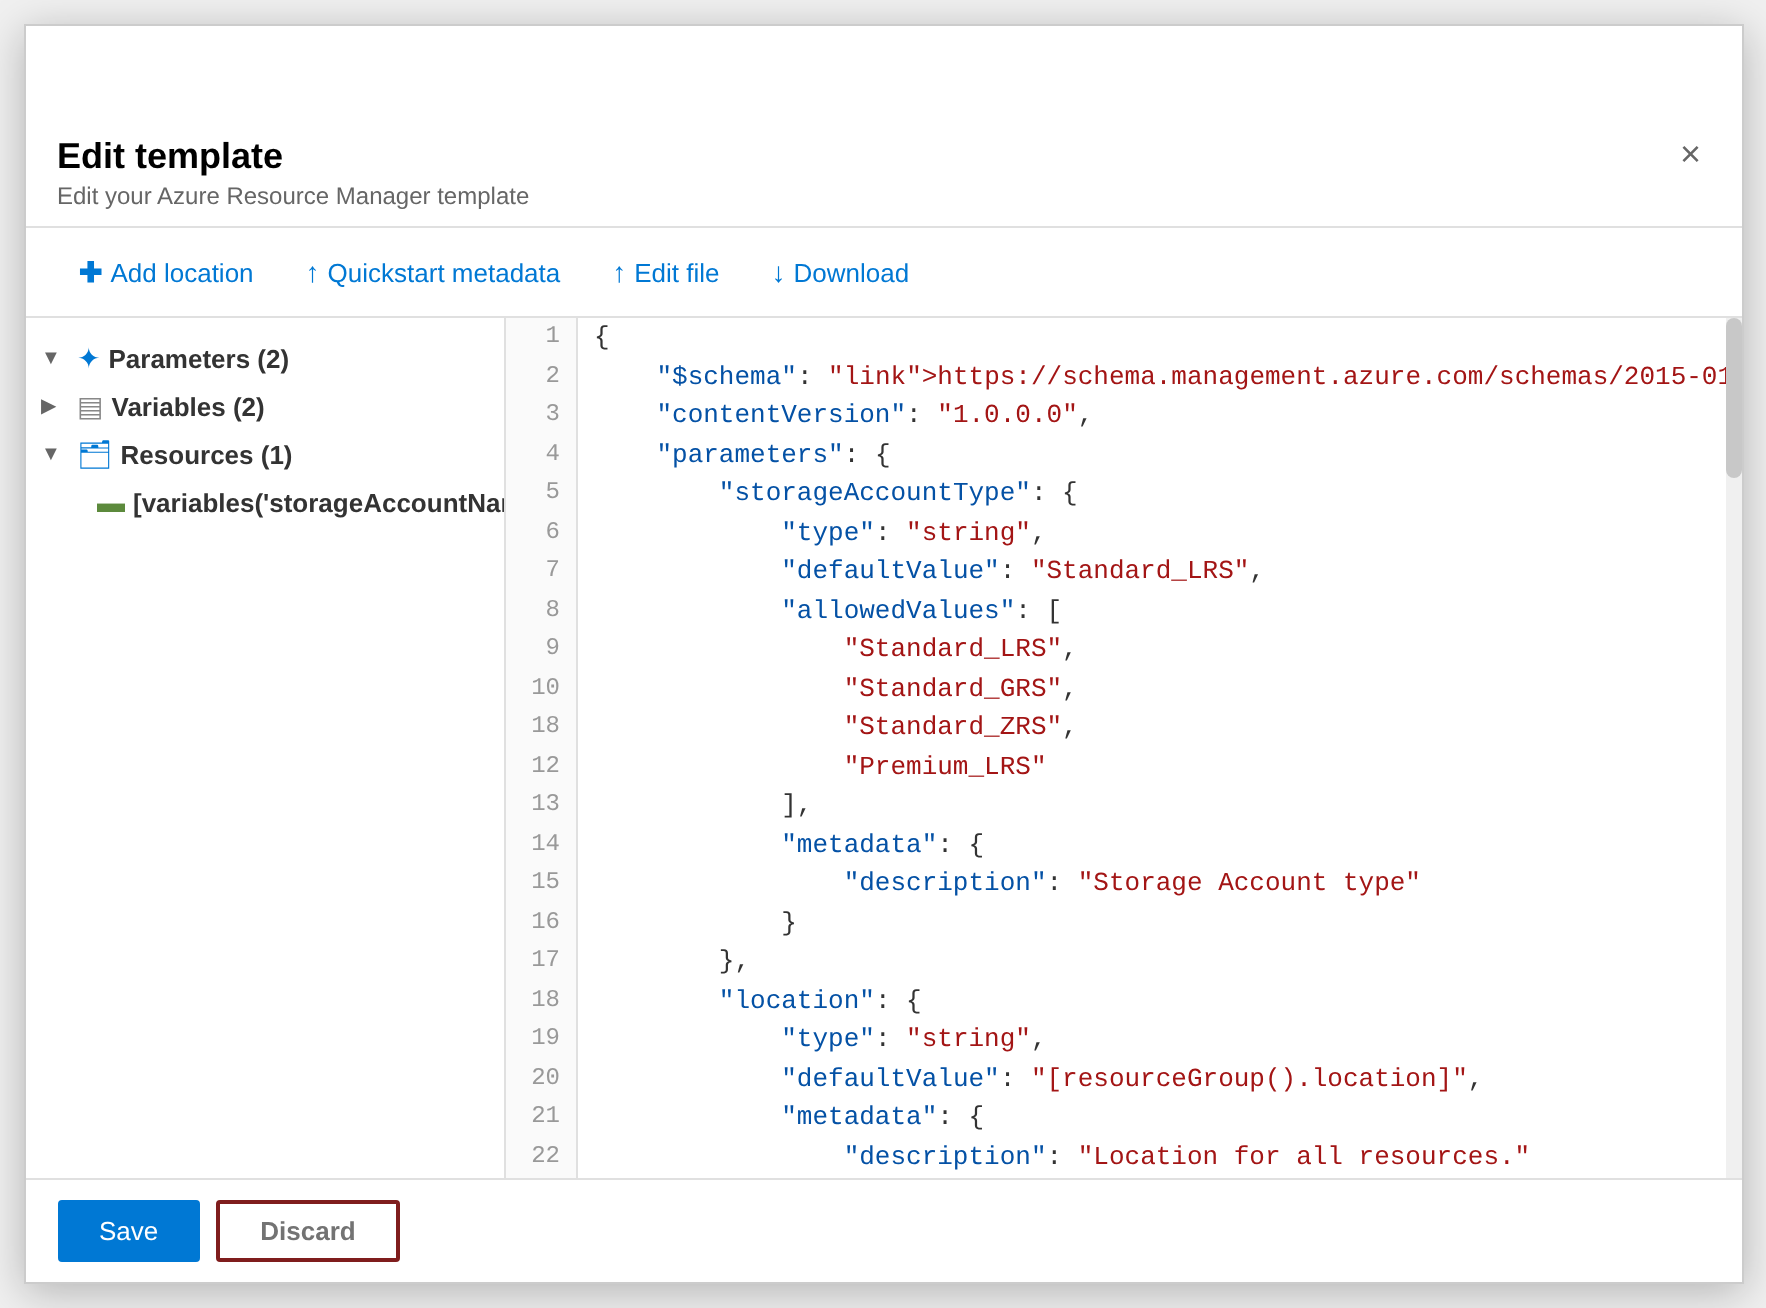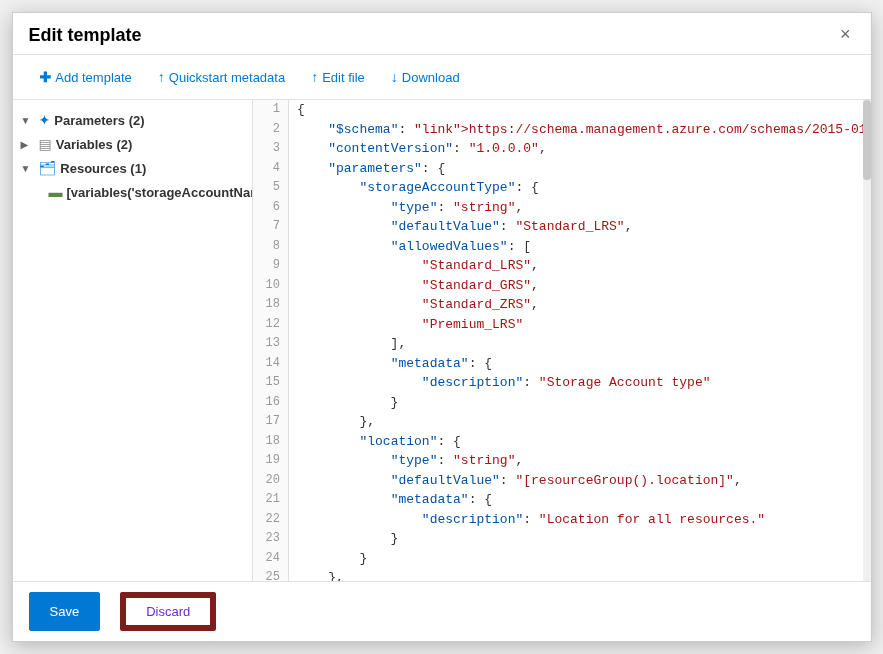--- a/index.html
+++ b/index.html
@@ -22,20 +22,21 @@
       display: flex;
       flex-direction: column;
     }
     .dialog-header {
       background: #fff;
       border-bottom: 1px solid #e0e0e0;
       padding: 12px 16px 8px 16px;
       display: flex;
       align-items: flex-start;
       justify-content: space-between;
+      margin-top: 43px;
     }
     .dialog-title-area {}
     .dialog-title {
       font-size: 18px;
       font-weight: 600;
       color: #000;
     }
     .dialog-subtitle {
       font-size: 12px;
       color: #666;
@@ -170,58 +171,60 @@
       top: 0;
       width: 8px;
       height: 80px;
       background: #c8c8c8;
       border-radius: 4px;
     }
     .dialog-footer {
       border-top: 1px solid #e0e0e0;
       padding: 10px 16px;
       display: flex;
-      gap: 20px;
+      gap: 8px;
       background: #fff;
     }
     .btn-primary {
       background: #0078d4;
       color: #fff;
       border: 1px solid #0078d4;
       padding: 6px 20px;
       cursor: pointer;
       font-size: 13px;
       border-radius: 2px;
     }
     .btn-secondary {
       background: #fff;
-      color: #6d28d9;
-      border: 6px solid #7f1d1d;
+      color: #737373;
+      border: 2px solid #7f1d1d;
       padding: 6px 20px;
       cursor: pointer;
       font-size: 13px;
       border-radius: 2px;
+      font-weight: bold;
     }
   </style>
 </head>
 <body>
 
 <div class="dialog">
 
   <div class="dialog-header">
     <div class="dialog-title-area">
       <div class="dialog-title">Edit template</div>
+      <div class="dialog-subtitle">Edit your Azure Resource Manager template</div>
     </div>
     <button class="close-btn">×</button>
   </div>
 
   <div class="toolbar">
     <button class="toolbar-btn">
       <span class="icon">✚</span>
-      <span>Add template</span>
+      <span>Add location</span>
     </button>
     <button class="toolbar-btn">
       <span class="icon">↑</span>
       <span>Quickstart metadata</span>
     </button>
     <button class="toolbar-btn">
       <span class="icon">↑</span>
       <span>Edit file</span>
     </button>
     <button class="toolbar-btn">

